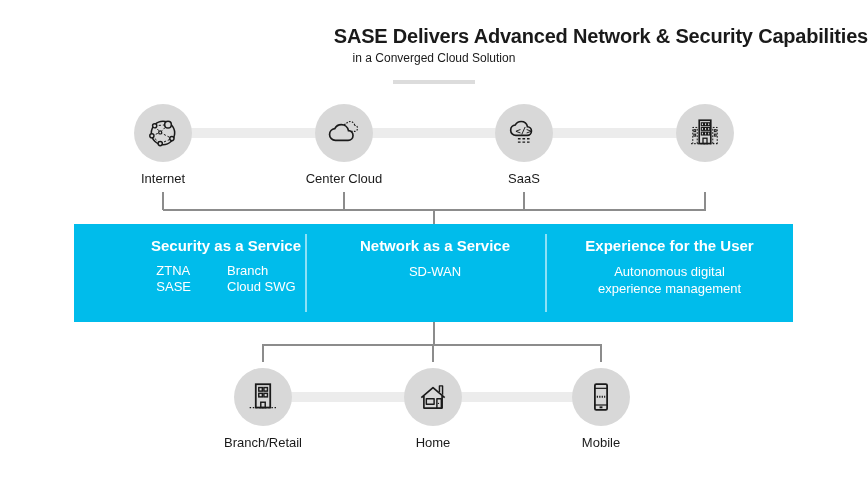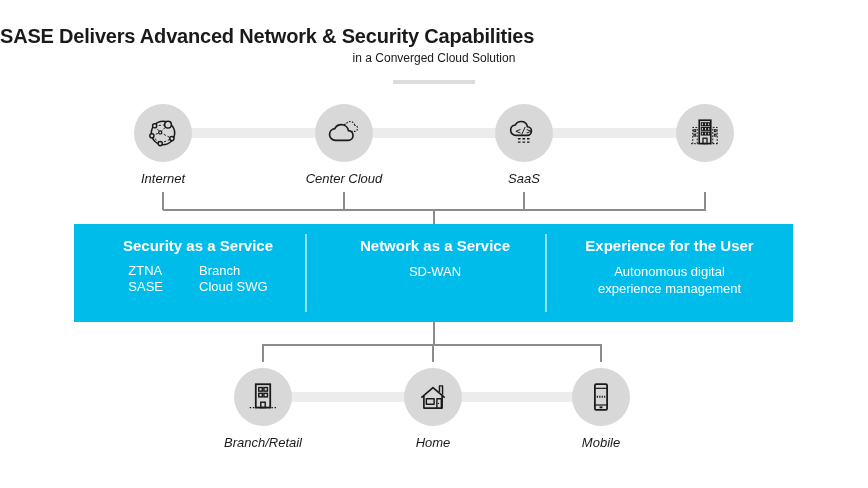--- a/index.html
+++ b/index.html
@@ -2,45 +2,45 @@
 <html><head>
 <meta charset="utf-8">
 <style>
   html,body { margin:0; padding:0; background:#ffffff; }
   .canvas {
     position:relative; width:868px; height:488px; background:#ffffff;
     font-family:"Liberation Sans", sans-serif; overflow:hidden; color:#1a1a1a;
   }
 
   
-  .title { position:absolute; top:25px; left:0; width:100%; text-align:left;
+  .title { position:absolute; top:25px; left:0; width:100%; text-align:right;
            font-size:20px; font-weight:bold; letter-spacing:-0.2px; }
   .subtitle { position:absolute; top:51px; left:0; width:100%; text-align:center; font-size:12px; }
   .title-divider { position:absolute; left:393px; top:80px; width:82px; height:4px; background:#dcdcdc; }
 
   
   .row-line { position:absolute; height:10px; background:#ececec; }
   .row-line.top { left:163px; top:128px; width:542px; }
   .row-line.bottom { left:263px; top:392px; width:338px; }
 
   
   .node { position:absolute; width:120px; text-align:center; }
   .circle { width:58px; height:58px; border-radius:50%; background:#d8d8d8;
             margin:0 auto; display:flex; align-items:center; justify-content:center; }
   .circle svg { width:40px; height:40px; display:block; }
-  .node-label { margin-top:9px; font-size:13px; color:#1a1a1a;font-style:italic; }
+  .node-label { margin-top:9px; font-size:13px; color:#1a1a1a; }
 
   
   .bracket { position:absolute; background:#8c8c8c; }
 
   
   .banner { position:absolute; left:74px; top:224px; width:719px; height:98px;
             background:#00bceb; color:#ffffff; }
   .banner-section { position:absolute; top:0; height:100%; }
-  .sec1 { left:0; width:248px; }
+  .sec1 { left:0; width:248px;padding-left:28px; }
   .sec2 { left:232px; width:258px; }
   .sec3 { left:472px; width:247px; }
   .sec-title { margin-top:13px; text-align:center; font-size:15px; font-weight:bold; }
   .sec-cols { display:flex; justify-content:center; gap:36px; margin-top:9px;
               font-size:13px; line-height:16px; text-align:left; }
   .sec-center { margin-top:9px; text-align:center; font-size:13px; line-height:17px; }
   .banner-divider { position:absolute; top:10px; width:2px; height:78px; background:rgba(255,255,255,0.55); }
   .banner-divider.d1 { left:231px; }
   .banner-divider.d2 { left:471px; }
 

